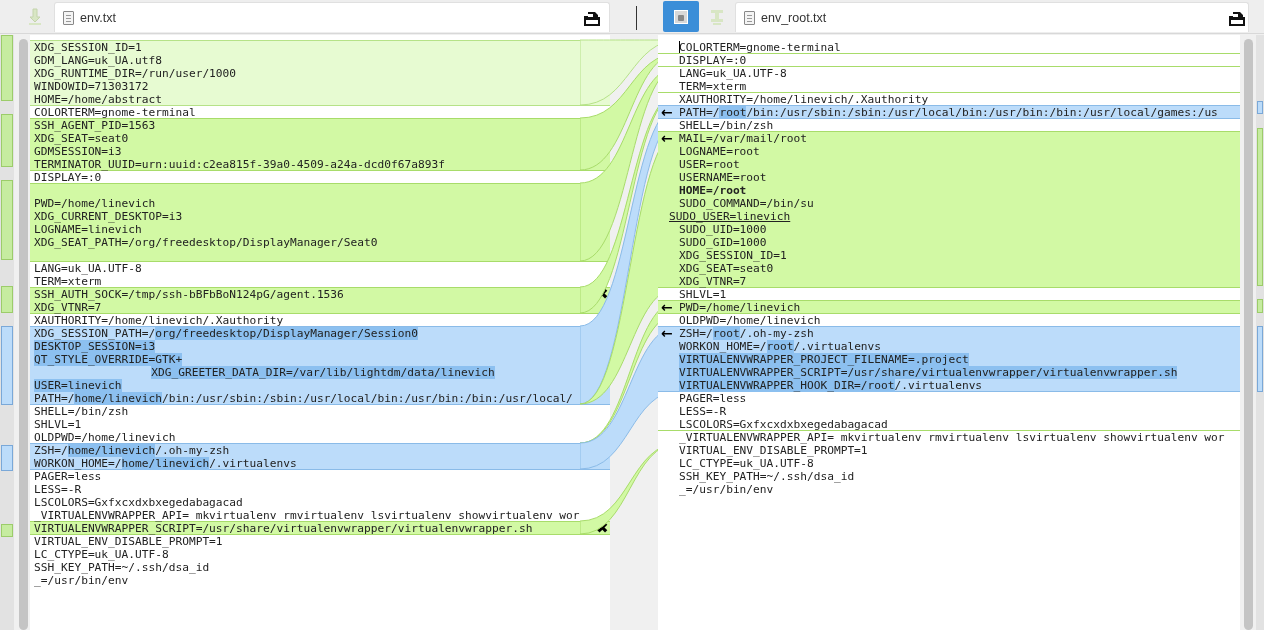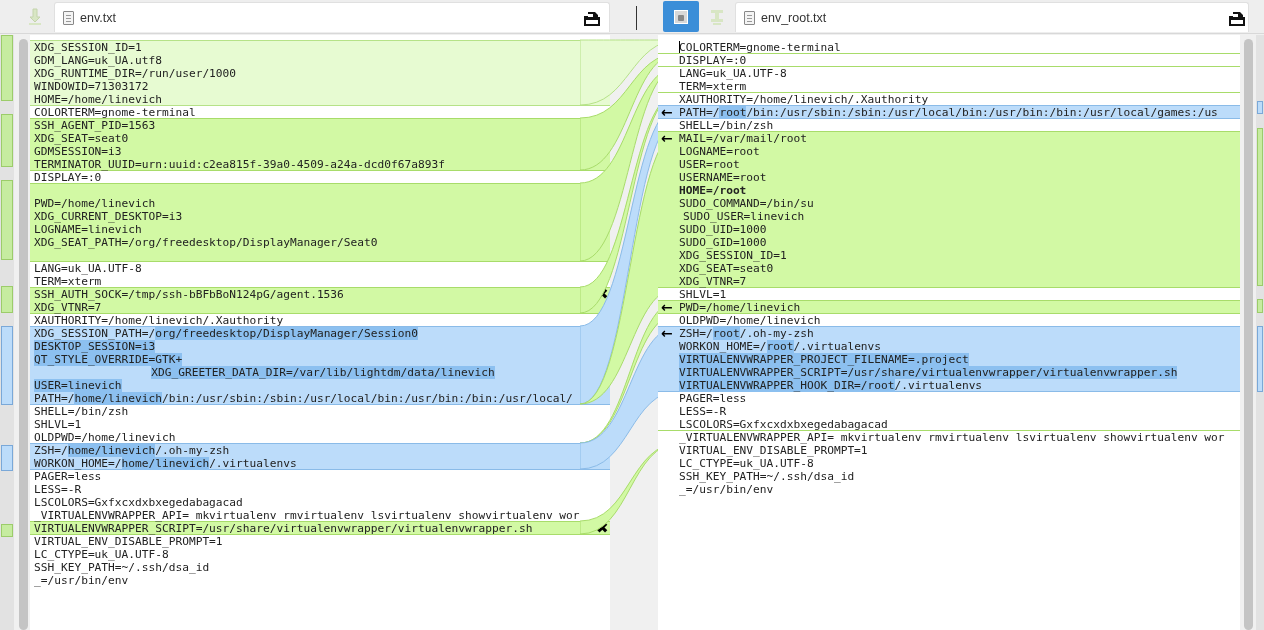--- a/index.html
+++ b/index.html
@@ -109,21 +109,21 @@
     <div class="chunk b" style="left: 0px; width: 580px; top: 291px; height: 79px;"></div>
     <span class="x-icon" style="left: 566px; top: 292px;">✖</span>
     <div class="chunk b" style="left: 0px; width: 580px; top: 408px; height: 27px;"></div>
     <span class="x-icon" style="left: 566px; top: 409px;">✖</span>
     <div class="chunk g" style="left: 0px; width: 580px; top: 486px; height: 14px;"></div>
     <span class="x-icon" style="left: 566px; top: 487px;">✖</span>
     <div class="line" style="left: 4px; top: 6px; width: 576px;">XDG_SESSION_ID=1</div>
     <div class="line" style="left: 4px; top: 19px; width: 576px;">GDM_LANG=uk_UA.utf8</div>
     <div class="line" style="left: 4px; top: 32px; width: 576px;">XDG_RUNTIME_DIR=/run/user/1000</div>
     <div class="line" style="left: 4px; top: 45px; width: 576px;">WINDOWID=71303172</div>
-    <div class="line" style="left: 4px; top: 58px; width: 576px;">HOME=/home/linevich</div>
+    <div class="line" style="left: 4px; top: 58px; width: 576px;">HOME=/home/abstract</div>
     <div class="line" style="left: 4px; top: 71px; width: 576px;">COLORTERM=gnome-terminal</div>
     <div class="line" style="left: 4px; top: 84px; width: 576px;">SSH_AGENT_PID=1563</div>
     <div class="line" style="left: 4px; top: 97px; width: 576px;">XDG_SEAT=seat0</div>
     <div class="line" style="left: 4px; top: 110px; width: 576px;">GDMSESSION=i3</div>
     <div class="line" style="left: 4px; top: 123px; width: 576px;">TERMINATOR_UUID=urn:uuid:c2ea815f-39a0-4509-a24a-dcd0f67a893f</div>
     <div class="line" style="left: 4px; top: 136px; width: 576px;">DISPLAY=:0</div>
     <div class="line" style="left: 4px; top: 162px; width: 576px;">PWD=/home/linevich</div>
     <div class="line" style="left: 4px; top: 175px; width: 576px;">XDG_CURRENT_DESKTOP=i3</div>
     <div class="line" style="left: 4px; top: 188px; width: 576px;">LOGNAME=linevich</div>
     <div class="line" style="left: 4px; top: 201px; width: 576px;">XDG_SEAT_PATH=/org/freedesktop/DisplayManager/Seat0</div>
@@ -185,21 +185,21 @@
     <div class="line" style="left: 21px; top: 45px; width: 561px;">TERM=xterm</div>
     <div class="line" style="left: 21px; top: 58px; width: 561px;">XAUTHORITY=/home/linevich/.Xauthority</div>
     <div class="line" style="left: 21px; top: 71px; width: 561px;">PATH=/<span class="hl">root</span>/bin:/usr/sbin:/sbin:/usr/local/bin:/usr/bin:/bin:/usr/local/games:/us</div>
     <div class="line" style="left: 21px; top: 84px; width: 561px;">SHELL=/bin/zsh</div>
     <div class="line" style="left: 21px; top: 97px; width: 561px;">MAIL=/var/mail/root</div>
     <div class="line" style="left: 21px; top: 110px; width: 561px;">LOGNAME=root</div>
     <div class="line" style="left: 21px; top: 123px; width: 561px;">USER=root</div>
     <div class="line" style="left: 21px; top: 136px; width: 561px;">USERNAME=root</div>
     <div class="line" style="left: 21px; top: 149px; width: 561px; font-weight: bold;">HOME=/root</div>
     <div class="line" style="left: 21px; top: 162px; width: 561px;">SUDO_COMMAND=/bin/su</div>
-    <div class="line" style="left: 25px; top: 175px; width: 561px;">SUDO_USER=linevich</div>
+    <div class="line" style="left: 11px; top: 175px; width: 561px; text-decoration: underline;">SUDO_USER=linevich</div>
     <div class="line" style="left: 21px; top: 188px; width: 561px;">SUDO_UID=1000</div>
     <div class="line" style="left: 21px; top: 201px; width: 561px;">SUDO_GID=1000</div>
     <div class="line" style="left: 21px; top: 214px; width: 561px;">XDG_SESSION_ID=1</div>
     <div class="line" style="left: 21px; top: 227px; width: 561px;">XDG_SEAT=seat0</div>
     <div class="line" style="left: 21px; top: 240px; width: 561px;">XDG_VTNR=7</div>
     <div class="line" style="left: 21px; top: 253px; width: 561px;">SHLVL=1</div>
     <div class="line" style="left: 21px; top: 266px; width: 561px;">PWD=/home/linevich</div>
     <div class="line" style="left: 21px; top: 279px; width: 561px;">OLDPWD=/home/linevich</div>
     <div class="line" style="left: 21px; top: 292px; width: 561px;">ZSH=/<span class="hl">root</span>/.oh-my-zsh</div>
     <div class="line" style="left: 21px; top: 305px; width: 561px;">WORKON_HOME=/<span class="hl">root</span>/.virtualenvs</div>

